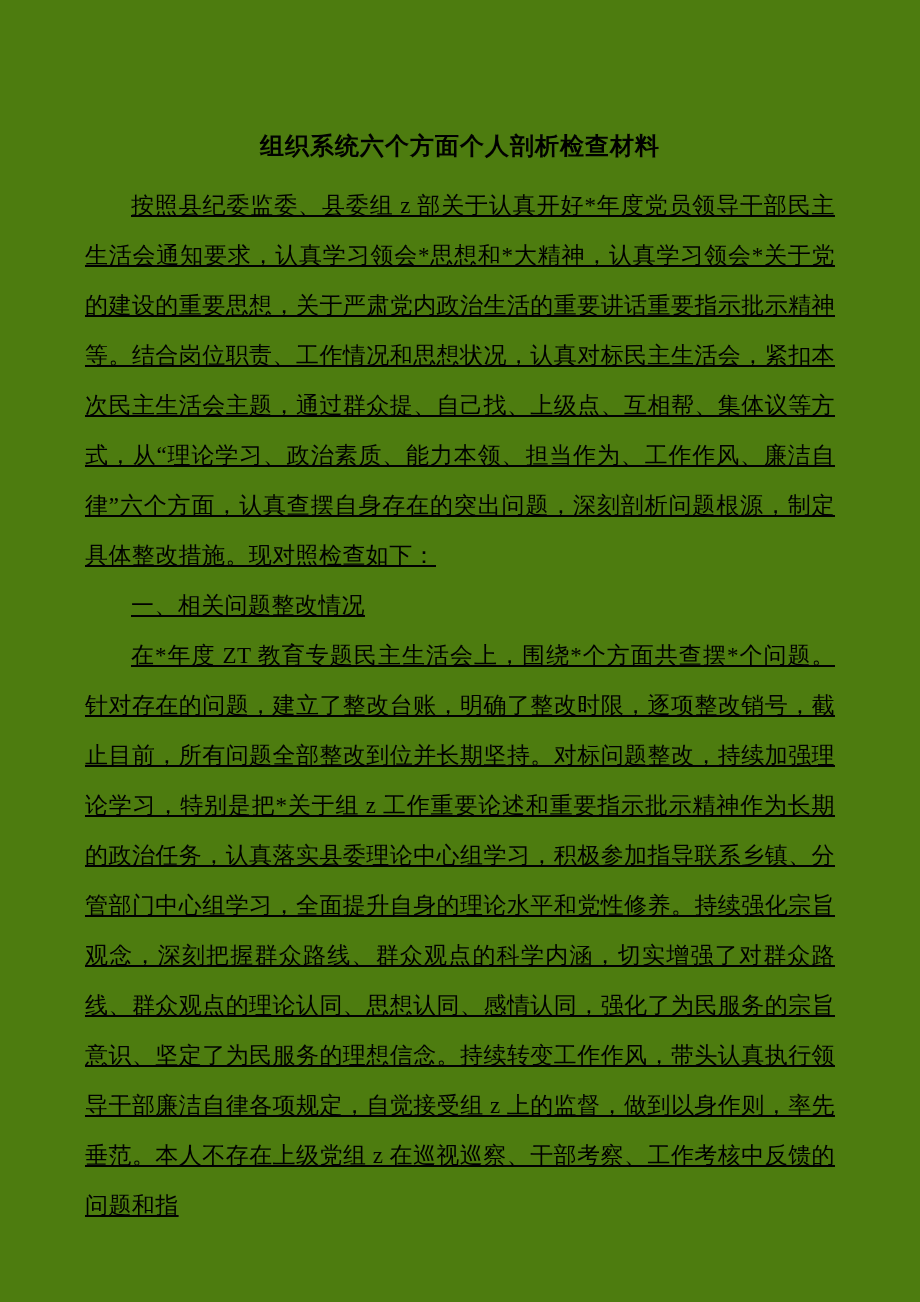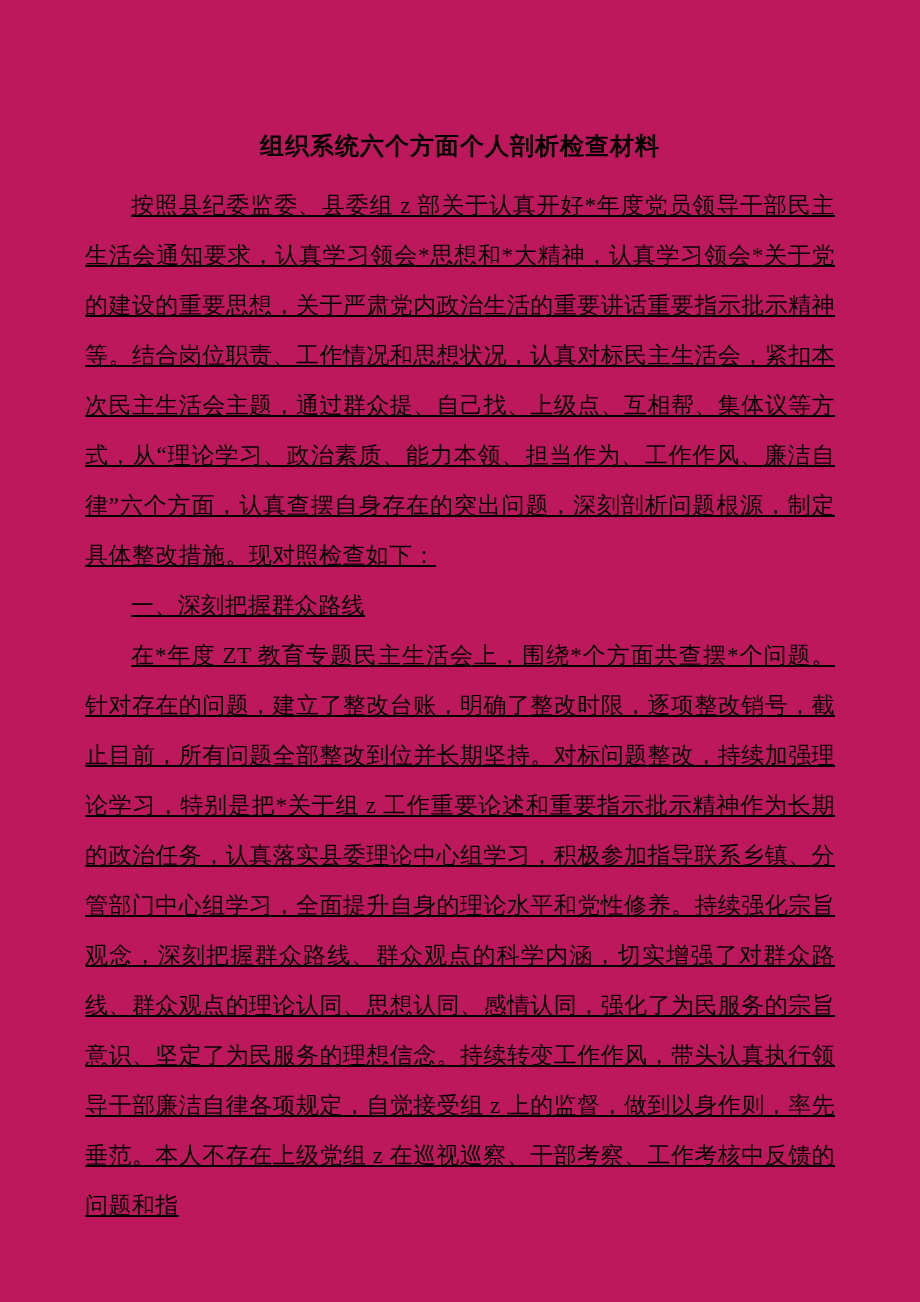--- a/index.html
+++ b/index.html
@@ -12,21 +12,21 @@
     height: 1302px;
     overflow: hidden;
     font-family: "Liberation Serif", "DejaVu Serif", serif;
     color: #000000;
   }
   .page {
     box-sizing: border-box;
     width: 920px;
     height: 1302px;
     padding: 121px 85px 0 85px;
-    background: #be185d;
+    background: #4d7c0f;
   }
   .doc-title {
     margin: 0 0 10px 0;
     font-size: 24px;
     font-weight: bold;
     line-height: 50px;
     text-align: center;
     letter-spacing: 1px;
     white-space: nowrap;
   }
@@ -44,16 +44,16 @@
     text-align: left;
   }
 </style>
 </head>
 <body>
 
 <div class="page">
   <h1 class="doc-title">组织系统六个方面个人剖析检查材料</h1>
   <div>
       <p class="para">按照县纪委监委、县委组 z 部关于认真开好*年度党员领导干部民主生活会通知要求，认真学习领会*思想和*大精神，认真学习领会*关于党的建设的重要思想，关于严肃党内政治生活的重要讲话重要指示批示精神等。结合岗位职责、工作情况和思想状况，认真对标民主生活会，紧扣本次民主生活会主题，通过群众提、自己找、上级点、互相帮、集体议等方式，从“理论学习、政治素质、能力本领、担当作为、工作作风、廉洁自律”六个方面，认真查摆自身存在的突出问题，深刻剖析问题根源，制定具体整改措施。现对照检查如下：</p>
-      <p class="para heading">一、深刻把握群众路线</p>
+      <p class="para heading">一、相关问题整改情况</p>
       <p class="para">在*年度 ZT 教育专题民主生活会上，围绕*个方面共查摆*个问题。针对存在的问题，建立了整改台账，明确了整改时限，逐项整改销号，截止目前，所有问题全部整改到位并长期坚持。对标问题整改，持续加强理论学习，特别是把*关于组 z 工作重要论述和重要指示批示精神作为长期的政治任务，认真落实县委理论中心组学习，积极参加指导联系乡镇、分管部门中心组学习，全面提升自身的理论水平和党性修养。持续强化宗旨观念，深刻把握群众路线、群众观点的科学内涵，切实增强了对群众路线、群众观点的理论认同、思想认同、感情认同，强化了为民服务的宗旨意识、坚定了为民服务的理想信念。持续转变工作作风，带头认真执行领导干部廉洁自律各项规定，自觉接受组 z 上的监督，做到以身作则，率先垂范。本人不存在上级党组 z 在巡视巡察、干部考察、工作考核中反馈的问题和指</p>
     </div>
 </div>
 
 </body></html>

